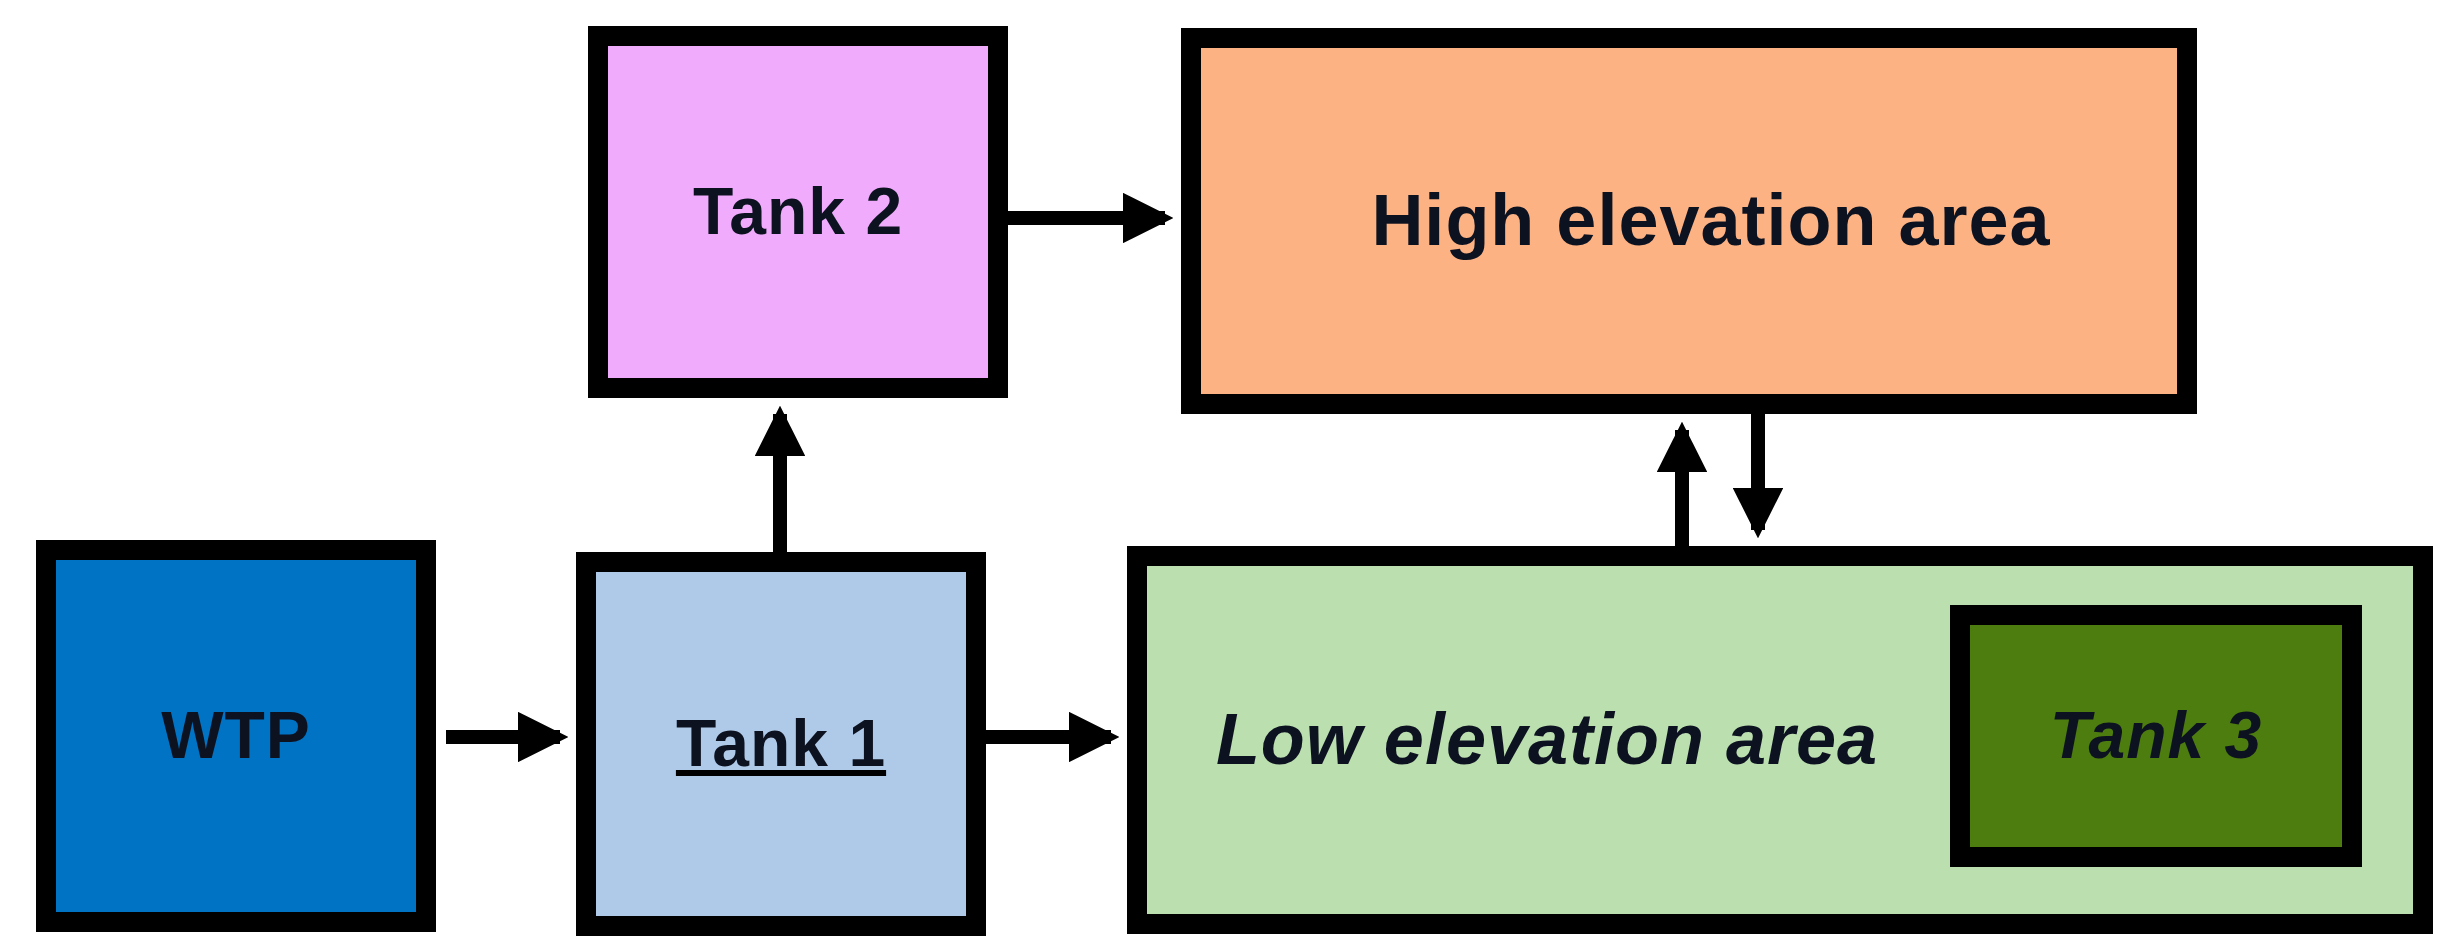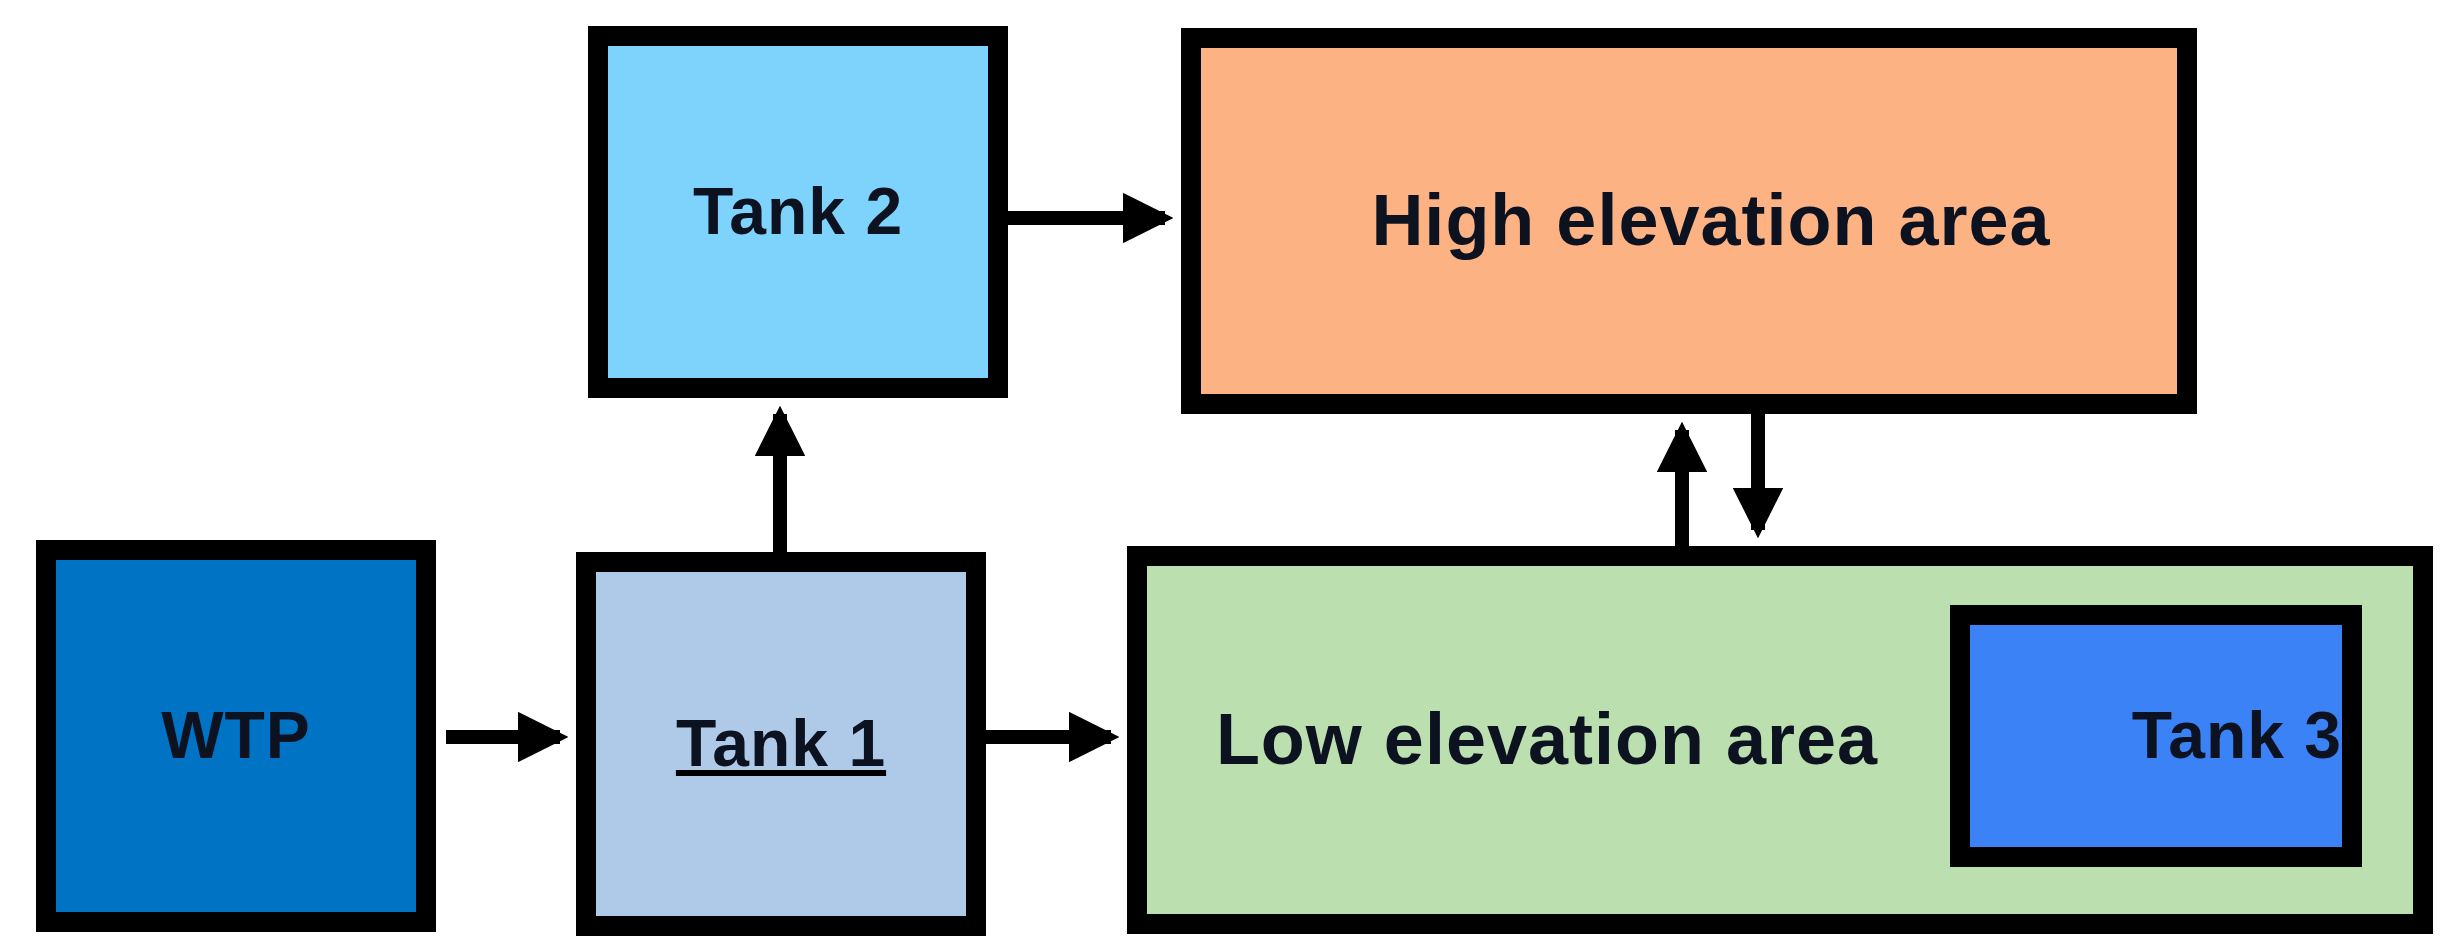--- a/index.html
+++ b/index.html
@@ -54,41 +54,41 @@
     stroke-width:14;
     fill:none;
   }
   .arrowhead-shape{fill:var(--border);}
 </style>
 </head>
 <body>
 
 <div class="canvas">
 
-  <div id="box-tank2" class="box" style="background-color: #7dd3fc;">
+  <div id="box-tank2" class="box" style="background-color: #f0abfc;">
     <span class="label label-md">Tank 2</span>
   </div>
 
   <div id="box-high" class="box" style="background-color: rgb(253, 178, 131);">
     <span class="label label-lg">High elevation area</span>
   </div>
 
   <div id="box-wtp" class="box" style="background-color: rgb(1, 115, 197);">
     <span class="label label-md">WTP</span>
   </div>
 
   <div id="box-tank1" class="box" style="background-color: rgb(175, 202, 232);">
     <span class="label label-md">Tank 1</span>
   </div>
 
-  <div id="box-low" class="box" style="background-color: rgb(188, 223, 176);">
+  <div id="box-low" class="box" style="background-color: rgb(188, 223, 176); font-style: italic;">
     <div id="low-label-zone">
       <span class="label label-lg">Low elevation area</span>
     </div>
-    <div id="box-tank3" class="box" style="background-color: #3b82f6; justify-content: flex-end;">
+    <div id="box-tank3" class="box" style="background-color: #4d7c0f;">
       <span class="label label-md">Tank 3</span>
     </div>
   </div>
 
   <svg class="arrow-layer" width="2453" height="950" viewBox="0 0 2453 950" xmlns="http://www.w3.org/2000/svg">
     <defs>
       <marker id="ah" markerWidth="3.6" markerHeight="3.6" refX="3" refY="1.8" orient="auto" markerUnits="strokeWidth">
         <path class="arrowhead-shape" d="M0,0 L3.6,1.8 L0,3.6 Z"></path>
       </marker>
     </defs>

